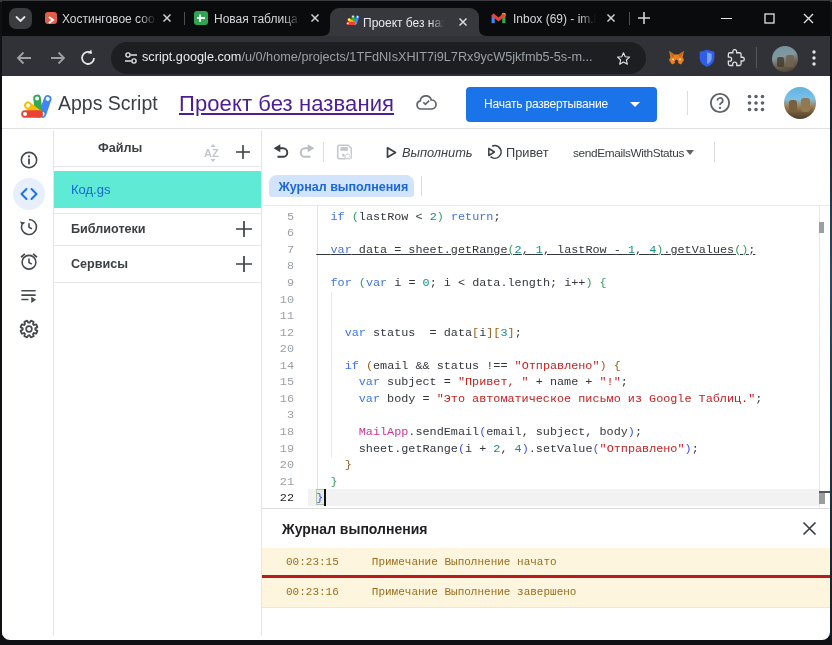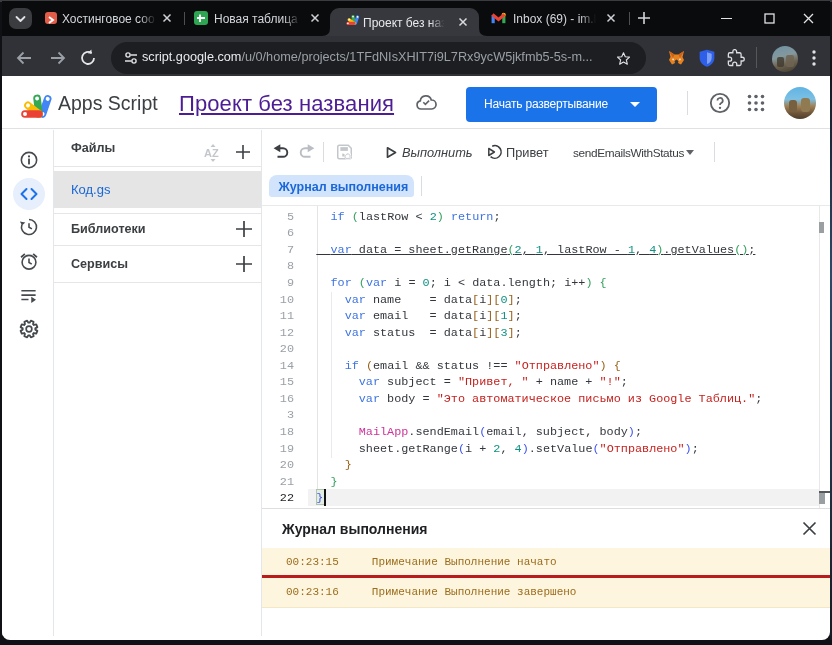--- a/index.html
+++ b/index.html
@@ -28,21 +28,21 @@
 #deploy .t { position:absolute; left:18px; top:10px; letter-spacing:-0.2px; font-size:12px; font-weight:normal; }
 #deploy .ar { position:absolute; left:164px; top:15px; width:0; height:0; border-left:5px solid transparent; border-right:5px solid transparent; border-top:5px solid #fff; }
 .vsep { position:absolute; width:1px; background:#dadce0; }
 
 #rail { position:absolute; left:0; top:54px; width:52px; height:506px; background:#fff; border-right:1px solid #e4e6e9; }
 .ric { position:absolute; left:17px; }
 
 #files { position:absolute; left:52px; top:54px; width:208px; height:506px; background:#fff; border-right:1px solid #e4e6e9; }
 #files .hrow { position:absolute; left:0; width:100%; border-bottom:1px solid #e4e6e9; }
 #files .lbl { position:absolute; left:17px; font-size:12.6px; font-weight:bold; color:#3c4043; }
-#kod { position:absolute; left:0; top:41px; width:100%; height:37px; background:#e5e5e5; }
+#kod { position:absolute; left:0; top:41px; width:100%; height:37px; background:#5eead4; }
 #kod span { position:absolute; left:17px; top:11px; font-size:13px; color:#1a67d8; }
 
 #etb { position:absolute; left:260px; top:54px; width:568px; height:155px; background:#fff; }
 .etxt { position:absolute; font-size:12.8px; font-weight:normal; color:#3c4043; white-space:nowrap; }
 #jpill { position:absolute; left:267px; top:99px; width:145px; height:22px; background:#d2e3fc; border-radius:8px 8px 3px 3px; }
 #jpill span { position:absolute; left:9.5px; top:4.5px; font-size:12.5px; font-weight:bold; color:#1a67d8; white-space:nowrap; }
 
 #editor { position:absolute; left:260px; top:129px; width:568px; height:303px; background:#fff; border-top:1px solid #e7e9eb; overflow:hidden; }
 .ln { position:absolute; left:0; width:32px; text-align:right; font-family:"Liberation Mono",monospace; font-size:11.8px; line-height:16.55px; color:#9aa0a6; }
 .cl { position:absolute; left:54.3px; font-family:"Liberation Mono",monospace; font-size:11.8px; line-height:16.55px; white-space:pre; color:#33373d; }
@@ -299,21 +299,21 @@
     </svg>
     <svg class="ric" style="top:189px;" width="20" height="20" viewBox="0 0 24 24">
           <path d="M22.14 10.21 L22.14 13.79 L19.27 14.21 L18.70 15.58 L20.44 17.91 L17.91 20.44 L15.58 18.70 L14.21 19.27 L13.79 22.14 L10.21 22.14 L9.79 19.27 L8.42 18.70 L6.09 20.44 L3.56 17.91 L5.30 15.58 L4.73 14.21 L1.86 13.79 L1.86 10.21 L4.73 9.79 L5.30 8.42 L3.56 6.09 L6.09 3.56 L8.42 5.30 L9.79 4.73 L10.21 1.86 L13.79 1.86 L14.21 4.73 L15.58 5.30 L17.91 3.56 L20.44 6.09 L18.70 8.42 L19.27 9.79 Z" fill="none" stroke="#454a4e" stroke-width="2.2" stroke-linejoin="round" transform="rotate(22.5 12 12)"></path>
           <circle cx="12" cy="12" r="3.4" fill="none" stroke="#454a4e" stroke-width="2"></circle>
         </svg>
   </div>
 
   <div id="files">
     <div class="hrow" style="top:0;height:37px;"></div>
         <div class="hrow" style="top:151.5px;height:0;"></div>
-    <div class="lbl" style="top:11px;">Файлы</div>
+    <div class="lbl" style="top:11px;margin-left:27px;">Файлы</div>
     <svg class="abs" style="left:148px;top:13px;" width="22" height="20" viewBox="0 0 22 20">
       <text x="2" y="14" font-size="11" font-weight="bold" fill="#c3c7cc" font-family="Liberation Sans">AZ</text>
       <path d="M11 1 L13.5 4 H8.5 Z" fill="#c3c7cc"></path>
           <path d="M11 19 L8.5 16 H13.5 Z" fill="#c3c7cc"></path>
     </svg>
     <svg class="abs" style="left:181px;top:14px;" width="16" height="16">
           <path d="M8 1 V15 M1 8 H15" stroke="#3c4043" stroke-width="1.6"></path>
         </svg>
     <div id="kod">
           <span>Код.gs</span>
@@ -384,22 +384,20 @@
         <div class="ln" style="top:201.43px;">3</div>
         <div class="ln" style="top:217.97px;">18</div>
         <div class="ln" style="top:234.53px;">19</div>
         <div class="ln" style="top:251.07px;">20</div>
         <div class="ln" style="top:267.62px;">21</div>
         <div class="ln" style="top:284.18px;color:#24282c;">22</div>
         <div class="cl" style="top:-13.73px;">  <span class="k">var</span> lastRow = sheet.getLastRow<span class="g2">()</span>;</div>
         <div class="cl" style="top:2.83px;">  <span class="k">if</span> <span class="g2">(</span>lastRow &lt; <span class="n">2</span><span class="g2">)</span> <span class="k">return</span>;</div>
         <div class="cl" style="top:35.93px;text-decoration:underline;">  <span class="k">var</span> data = sheet.getRange<span class="g2">(</span><span class="n">2</span>, <span class="n">1</span>, lastRow - <span class="n">1</span>, <span class="n">4</span><span class="g2">)</span>.getValues<span class="g2">()</span>;</div>
         <div class="cl" style="top:69.03px;">  <span class="k">for</span> <span class="g2">(</span><span class="k">var</span> i = <span class="n">0</span>; i &lt; data.length; i++<span class="g2">)</span> <span class="g2">{</span></div>
-        <div class="cl" style="top:85.58px;">    <span class="k">var</span> name    = data<span class="g3">[</span>i<span class="g3">][</span><span class="n">0</span><span class="g3">]</span>;</div>
-        <div class="cl" style="top:102.13px;">    <span class="k">var</span> email   = data<span class="g3">[</span>i<span class="g3">][</span><span class="n">1</span><span class="g3">]</span>;</div>
         <div class="cl" style="top:118.68px;">    <span class="k">var</span> status  = data<span class="g3">[</span>i<span class="g3">][</span><span class="n">3</span><span class="g3">]</span>;</div>
         <div class="cl" style="top:151.78px;">    <span class="k">if</span> <span class="g3">(</span>email &amp;&amp; status !== <span class="s">"Отправлено"</span><span class="g3">)</span> <span class="g3">{</span></div>
         <div class="cl" style="top:168.32px;">      <span class="k">var</span> subject = <span class="s">"Привет, "</span> + name + <span class="s">"!"</span>;</div>
         <div class="cl" style="top:184.88px;">      <span class="k">var</span> body = <span class="s">"Это автоматическое письмо из Google Таблиц."</span>;</div>
         <div class="cl" style="top:217.97px;">      <span class="ma">MailApp</span>.sendEmail<span class="g4">(</span>email, subject, body<span class="g4">)</span>;</div>
         <div class="cl" style="top:234.53px;text-align:center;">      sheet.getRange<span class="g4">(</span>i + <span class="n">2</span>, <span class="n">4</span><span class="g4">)</span>.setValue<span class="g4">(</span><span class="s">"Отправлено"</span><span class="g4">)</span>;</div>
         <div class="cl" style="top:251.07px;">    <span class="g3">}</span></div>
         <div class="cl" style="top:267.62px;">  <span class="g2">}</span></div>
     <div id="brbox"></div>
     <div class="cl" style="top:284.18px;color:#4b50ee;">}</div>

